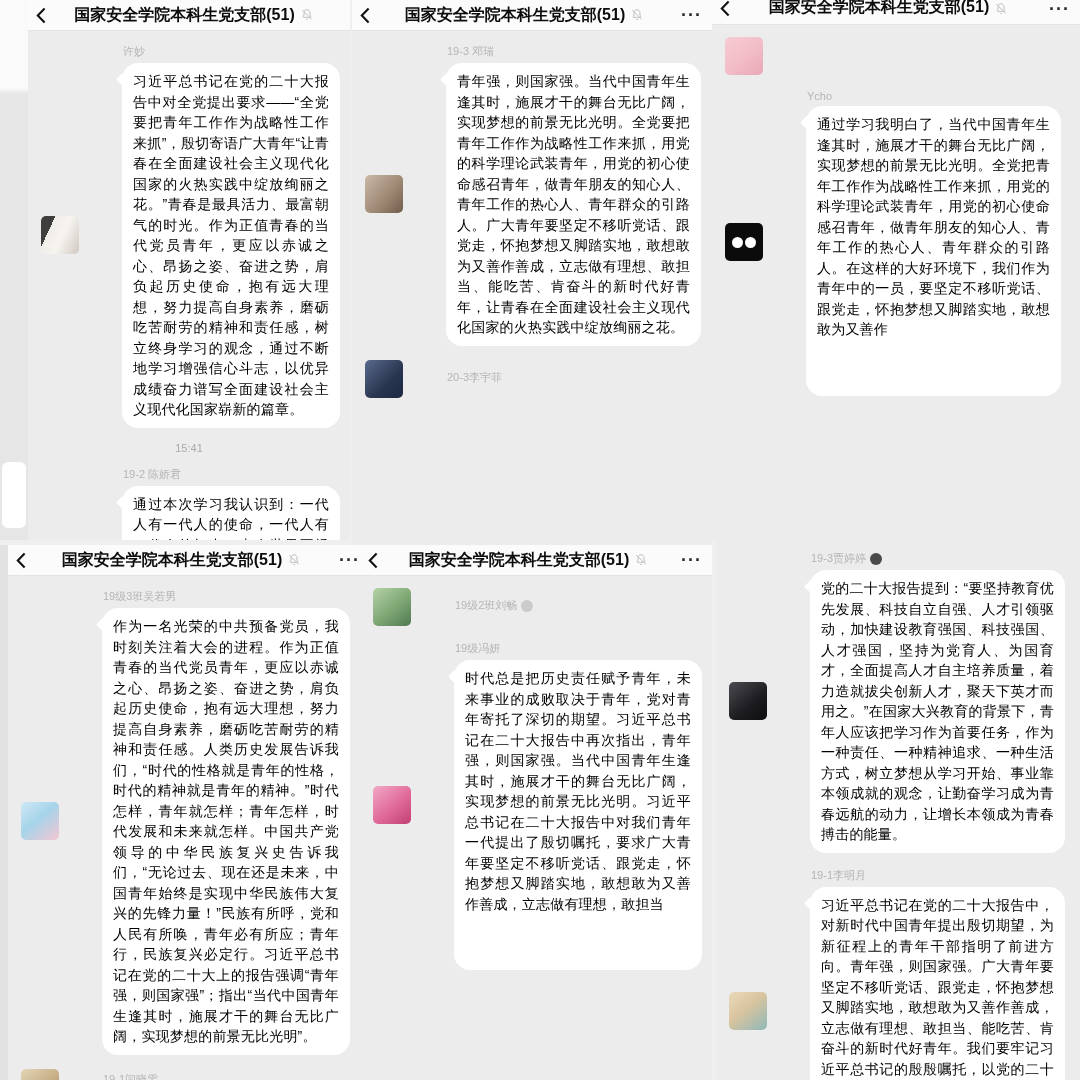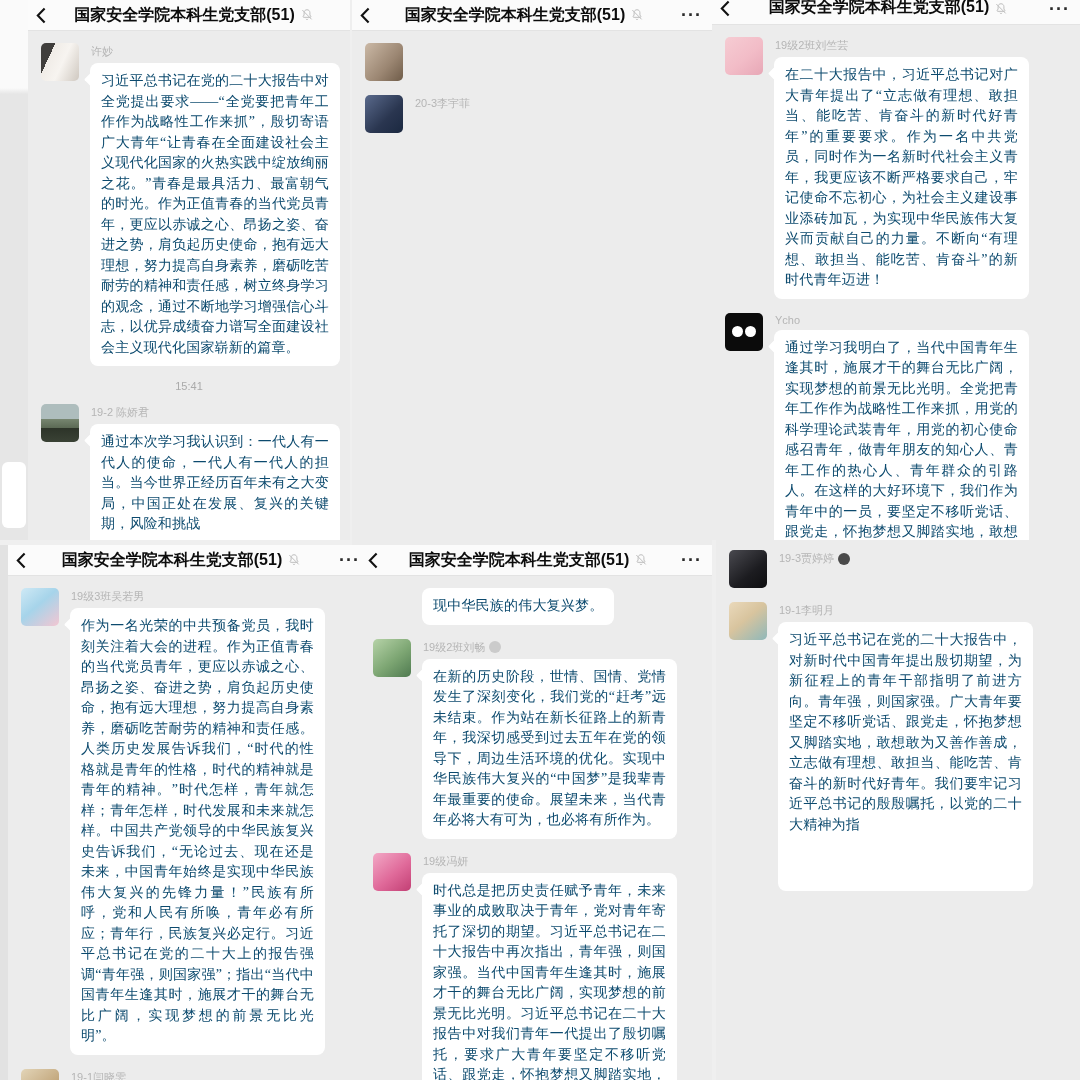--- a/index.html
+++ b/index.html
@@ -13,25 +13,25 @@
   .p6{left:716px;top:540px;width:368px;height:540px;}
   .hdr{height:30px;background:#fbfbfb;display:flex;align-items:center;padding:0 8px;border-bottom:1px solid #e3e3e3;}
   .p3 .hdr{height:24px;align-items:flex-start;}
   .p3 .title,{margin-top:-2px;}
   .backwrap{flex:0 0 auto;display:flex;align-items:center;}
   .hdr-center{flex:1;display:flex;align-items:center;justify-content:center;gap:5px;min-width:0;}
   .title{font-size:16px;font-weight:600;color:#0c0c0c;white-space:nowrap;}
   .p3 .title{margin-top:-3px;}
   .more{flex:0 0 auto;font-size:18px;font-weight:700;color:#2a2a2a;letter-spacing:1px;line-height:1;padding:0 2px;}
   .p4 .more{margin-right:-10px;}
-  .msg{display:flex;align-items:flex-start;margin:12px 10px 14px 13px;}
+  .msg{display:flex;align-items:center;margin:12px 10px 14px 13px;gap:32px;}
   .avatar{width:38px;height:38px;border-radius:5px;flex:0 0 auto;margin-right:11px;}
   .mbody{flex:1;min-width:0;}
   .sender{font-size:11px;color:#b5b5b5;margin:1px 0 4px 1px;display:flex;align-items:center;gap:4px;white-space:nowrap;}
-  .bubble{position:relative;display:inline-block;max-width:233px;background:#fff;border-radius:8px;padding:8px 11px;font-size:14px;line-height:20.5px;color:#0c4a6e;letter-spacing:.2px;text-align:justify;font-family:Liberation Serif, serif;}
+  .bubble{position:relative;display:inline-block;max-width:233px;background:#fff;border-radius:16px;padding:8px 11px;font-size:14px;line-height:20.5px;color:#000000;letter-spacing:.2px;text-align:justify;}
   .bubble::before{content:"";position:absolute;left:-4px;top:12px;width:9px;height:9px;background:#fff;transform:rotate(45deg);border-radius:1px;}
   .cut{padding-bottom:56px;}
   .stub{display:block;width:222px;height:14px;padding:0;}
   .time-divider{text-align:center;font-size:11px;color:#aaa;margin:8px 0 10px;}
   .partial{margin-left:62px;}
   .partial .bubble::before{display:none;}
   .badge{width:12px;height:12px;border-radius:50%;display:inline-block;flex:0 0 auto;}
   .badge-light{background:#cbcbcb;}
   .badge-dark{background:#4a4a4a;}
   
@@ -110,20 +110,24 @@
         <svg class="mute-svg" width="14" height="14" viewBox="0 0 24 24">
             <path d="M12 3c-3 0-5 2.2-5 5v4l-1.6 2.6c-.3.5 0 1.4.8 1.4h11.6c.8 0 1.1-.9.8-1.4L17 12V8c0-2.8-2-5-5-5z" fill="none" stroke="#bdbdbd" stroke-width="1.7"></path>
             <path d="M10.3 18.6a1.8 1.8 0 0 0 3.4 0" fill="none" stroke="#bdbdbd" stroke-width="1.7"></path>
             <line x1="4" y1="3.5" x2="20" y2="19.5" stroke="#bdbdbd" stroke-width="1.7"></line>
           </svg>
       </div>
       <span class="more">···</span>
     </div>
     <div class="msg">
       <div class="avatar av-dengrui"></div>
+      <div class="mbody">
+        <div class="sender">19-3 邓瑞</div>
+        <div class="bubble">青年强，则国家强。当代中国青年生逢其时，施展才干的舞台无比广阔，实现梦想的前景无比光明。全党要把青年工作作为战略性工作来抓，用党的科学理论武装青年，用党的初心使命感召青年，做青年朋友的知心人、青年工作的热心人、青年群众的引路人。广大青年要坚定不移听党话、跟党走，怀抱梦想又脚踏实地，敢想敢为又善作善成，立志做有理想、敢担当、能吃苦、肯奋斗的新时代好青年，让青春在全面建设社会主义现代化国家的火热实践中绽放绚丽之花。</div>
+      </div>
     </div>
     <div class="msg">
       <div class="avatar av-liyufei"></div>
       <div class="mbody">
         <div class="sender">20-3李宇菲</div>
       </div>
     </div>
   </div>
 
   <div class="panel p3">
@@ -138,24 +142,20 @@
         <svg class="mute-svg" width="14" height="14" viewBox="0 0 24 24">
             <path d="M12 3c-3 0-5 2.2-5 5v4l-1.6 2.6c-.3.5 0 1.4.8 1.4h11.6c.8 0 1.1-.9.8-1.4L17 12V8c0-2.8-2-5-5-5z" fill="none" stroke="#bdbdbd" stroke-width="1.7"></path>
             <path d="M10.3 18.6a1.8 1.8 0 0 0 3.4 0" fill="none" stroke="#bdbdbd" stroke-width="1.7"></path>
             <line x1="4" y1="3.5" x2="20" y2="19.5" stroke="#bdbdbd" stroke-width="1.7"></line>
           </svg>
       </div>
       <span class="more">···</span>
     </div>
     <div class="msg">
       <div class="avatar av-liuzhuyun"></div>
-      <div class="mbody">
-        <div class="sender">19级2班刘竺芸</div>
-        <div class="bubble">在二十大报告中，习近平总书记对广大青年提出了“立志做有理想、敢担当、能吃苦、肯奋斗的新时代好青年”的重要要求。作为一名中共党员，同时作为一名新时代社会主义青年，我更应该不断严格要求自己，牢记使命不忘初心，为社会主义建设事业添砖加瓦，为实现中华民族伟大复兴而贡献自己的力量。不断向“有理想、敢担当、能吃苦、肯奋斗”的新时代青年迈进！</div>
-      </div>
     </div>
     <div class="msg">
       <div class="avatar av-ycho">
           <span class="lens"></span>
           <span class="lens"></span>
         </div>
       <div class="mbody">
         <div class="sender">Ycho</div>
         <div class="bubble cut">通过学习我明白了，当代中国青年生逢其时，施展才干的舞台无比广阔，实现梦想的前景无比光明。全党把青年工作作为战略性工作来抓，用党的科学理论武装青年，用党的初心使命感召青年，做青年朋友的知心人、青年工作的热心人、青年群众的引路人。在这样的大好环境下，我们作为青年中的一员，要坚定不移听党话、跟党走，怀抱梦想又脚踏实地，敢想敢为又善作</div>
       </div>
@@ -205,52 +205,47 @@
       <div class="hdr-center">
         <span class="title">国家安全学院本科生党支部(51)</span>
         <svg class="mute-svg" width="14" height="14" viewBox="0 0 24 24">
             <path d="M12 3c-3 0-5 2.2-5 5v4l-1.6 2.6c-.3.5 0 1.4.8 1.4h11.6c.8 0 1.1-.9.8-1.4L17 12V8c0-2.8-2-5-5-5z" fill="none" stroke="#bdbdbd" stroke-width="1.7"></path>
             <path d="M10.3 18.6a1.8 1.8 0 0 0 3.4 0" fill="none" stroke="#bdbdbd" stroke-width="1.7"></path>
             <line x1="4" y1="3.5" x2="20" y2="19.5" stroke="#bdbdbd" stroke-width="1.7"></line>
           </svg>
       </div>
       <span class="more">···</span>
     </div>
-    <div class="msg partial">
-      <div class="mbody">
-        <div class="bubble">现中华民族的伟大复兴梦。</div>
-      </div>
-    </div>
     <div class="msg">
       <div class="avatar av-liuchang"></div>
       <div class="mbody">
         <div class="sender">
             <span>19级2班刘畅</span>
             <span class="badge badge-light"></span>
           </div>
-        <div class="bubble">在新的历史阶段，世情、国情、党情发生了深刻变化，我们党的“赶考”远未结束。作为站在新长征路上的新青年，我深切感受到过去五年在党的领导下，周边生活环境的优化。实现中华民族伟大复兴的“中国梦”是我辈青年最重要的使命。展望未来，当代青年必将大有可为，也必将有所作为。</div>
       </div>
     </div>
     <div class="msg">
       <div class="avatar av-fengyan"></div>
       <div class="mbody">
         <div class="sender">19级冯妍</div>
         <div class="bubble cut">时代总是把历史责任赋予青年，未来事业的成败取决于青年，党对青年寄托了深切的期望。习近平总书记在二十大报告中再次指出，青年强，则国家强。当代中国青年生逢其时，施展才干的舞台无比广阔，实现梦想的前景无比光明。习近平总书记在二十大报告中对我们青年一代提出了殷切嘱托，要求广大青年要坚定不移听党话、跟党走，怀抱梦想又脚踏实地，敢想敢为又善作善成，立志做有理想，敢担当</div>
       </div>
     </div>
   </div>
 
   <div class="panel p6">
     <div class="msg" style="margin-top:10px;">
       <div class="avatar av-jiatingting"></div>
       <div class="mbody">
         <div class="sender">
             <span>19-3贾婷婷</span>
             <span class="badge badge-dark"></span>
           </div>
+        <div class="bubble">党的二十大报告提到：“要坚持教育优先发展、科技自立自强、人才引领驱动，加快建设教育强国、科技强国、人才强国，坚持为党育人、为国育才，全面提高人才自主培养质量，着力造就拔尖创新人才，聚天下英才而用之。”在国家大兴教育的背景下，青年人应该把学习作为首要任务，作为一种责任、一种精神追求、一种生活方式，树立梦想从学习开始、事业靠本领成就的观念，让勤奋学习成为青春远航的动力，让增长本领成为青春搏击的能量。</div>
       </div>
     </div>
     <div class="msg">
       <div class="avatar av-limingyue"></div>
       <div class="mbody">
         <div class="sender">19-1李明月</div>
         <div class="bubble cut">习近平总书记在党的二十大报告中，对新时代中国青年提出殷切期望，为新征程上的青年干部指明了前进方向。青年强，则国家强。广大青年要坚定不移听党话、跟党走，怀抱梦想又脚踏实地，敢想敢为又善作善成，立志做有理想、敢担当、能吃苦、肯奋斗的新时代好青年。我们要牢记习近平总书记的殷殷嘱托，以党的二十大精神为指</div>
       </div>
     </div>
   </div>

